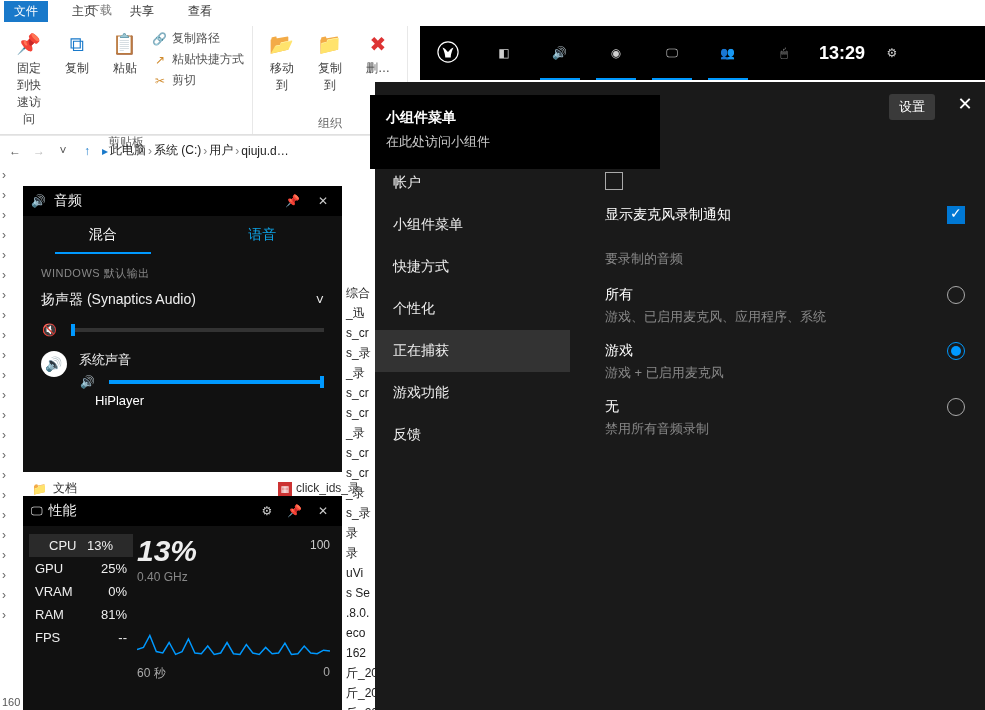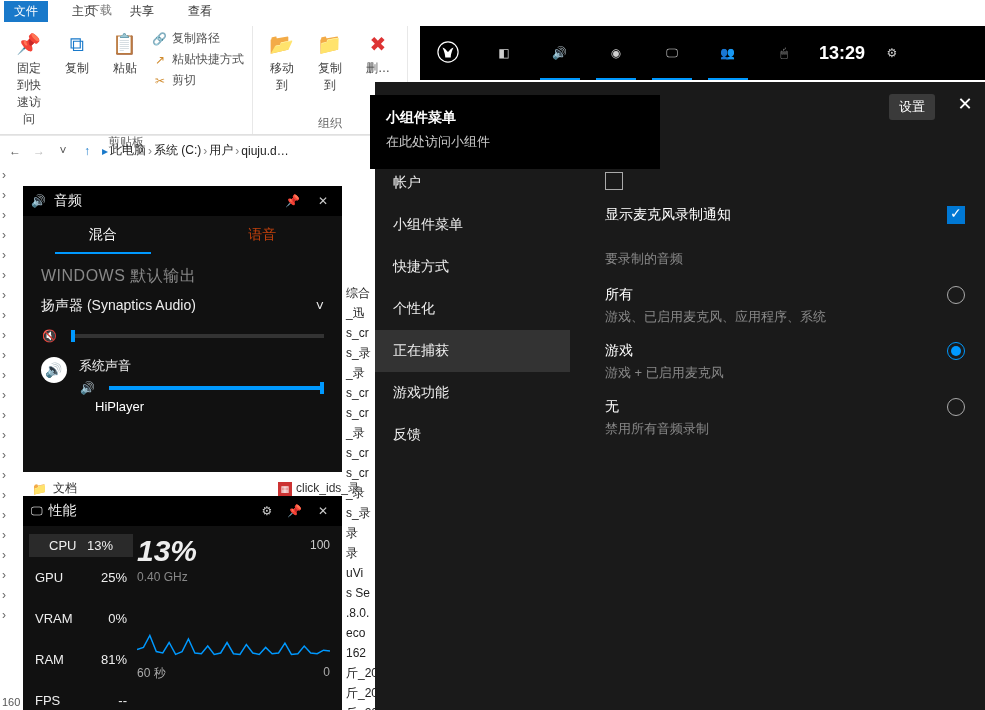--- a/index.html
+++ b/index.html
@@ -65,45 +65,45 @@
 .radio.on { border-color:#0099ff; }
 .radio.on::after { content:""; position:absolute; inset:3px; background:#0099ff; border-radius:50%; }
 .set-section { font-size:13px; color:#888; margin:26px 0 18px; }
 
 
 .audio { position:absolute; left:23px; top:186px; width:319px; height:286px; background:#111; color:#eee; z-index:40; }
 .aw-hdr { height:30px; display:flex; align-items:center; padding:0 8px; gap:8px; background:#000; }
 .aw-title { flex:1; font-size:14px; }
 .aw-pin,.aw-close { width:22px; height:22px; display:flex; align-items:center; justify-content:center; color:#ccc; }
 .aw-tabs { height:38px; display:flex; }
-.aw-tab { flex:1; display:flex; align-items:center; justify-content:center; font-size:14px; color:#c2410c; position:relative; }
+.aw-tab { flex:1; display:flex; align-items:center; justify-content:center; font-size:14px; color:#0ea5e9; position:relative; }
 .aw-tab.sel { color:#fff; }
 .aw-tab.sel::after { content:""; position:absolute; bottom:0; left:20%; right:20%; height:2px; background:#0099ff; }
 .aw-body { padding:12px 18px 4px; }
-.aw-label { font-size:16px; color:#888; letter-spacing:.5px; margin-bottom:10px; }
+.aw-label { font-size:11px; color:#888; letter-spacing:.5px; margin-bottom:10px; }
 .aw-device { display:flex; align-items:center; justify-content:space-between; font-size:14px; margin-bottom:14px; }
 .aw-row { display:flex; align-items:center; gap:12px; margin-bottom:12px; }
 .aw-row .sp { width:18px; text-align:center; color:#888; }
 .aw-slider { flex:1; height:4px; background:#333; position:relative; }
 .aw-slider .fill { position:absolute; left:0; top:0; bottom:0; background:#0099ff; }
 .aw-slider .thumb { position:absolute; top:-4px; width:4px; height:12px; background:#0099ff; }
 .aw-src { display:flex; align-items:flex-start; gap:12px; margin-top:14px; }
 .aw-src-ic { width:26px;height:26px;border-radius:50%;background:#fff;color:#000;display:flex;align-items:center;justify-content:center;font-size:14px; }
 .aw-src-body { flex:1; }
 .aw-src-name { font-size:13px; margin-bottom:6px; }
 .aw-hip { padding:4px 0 0 54px; font-size:13px; color:#fff; }
 
 
 .perf { position:absolute; left:23px; top:496px; width:319px; height:214px; background:#111; color:#eee; z-index:40; }
 .pf-hdr { height:30px; display:flex; align-items:center; padding:0 8px; gap:6px; background:#000; }
 .pf-title { flex:1; font-size:14px; }
 .pf-tool { width:22px;height:22px;display:flex;align-items:center;justify-content:center;color:#ccc; }
 .pf-body { display:flex; padding:8px 12px 4px; gap:10px; }
 .pf-list { width:92px; }
-.pf-stat { display:flex; justify-content:space-between; font-size:13px; padding:13px 0; }
+.pf-stat { display:flex; justify-content:space-between; font-size:13px; padding:4px 0; }
 .pf-stat.sel { background:#2a2a2a; margin:0 -6px; padding:4px 20px; }
 .pf-chart { flex:1; position:relative; }
 .pf-big { font-size:30px; font-weight:700; font-style:italic; }
 .pf-ymax { position:absolute; right:0; top:4px; font-size:12px; color:#ccc; }
 .pf-sub { font-size:12px; color:#888; margin-top:2px; }
 svg.spark { width:100%; height:70px; margin-top:6px; }
 .pf-xaxis { display:flex; justify-content:space-between; font-size:12px; color:#aaa; margin-top:2px; }
 </style>
 </head>
 <body>

